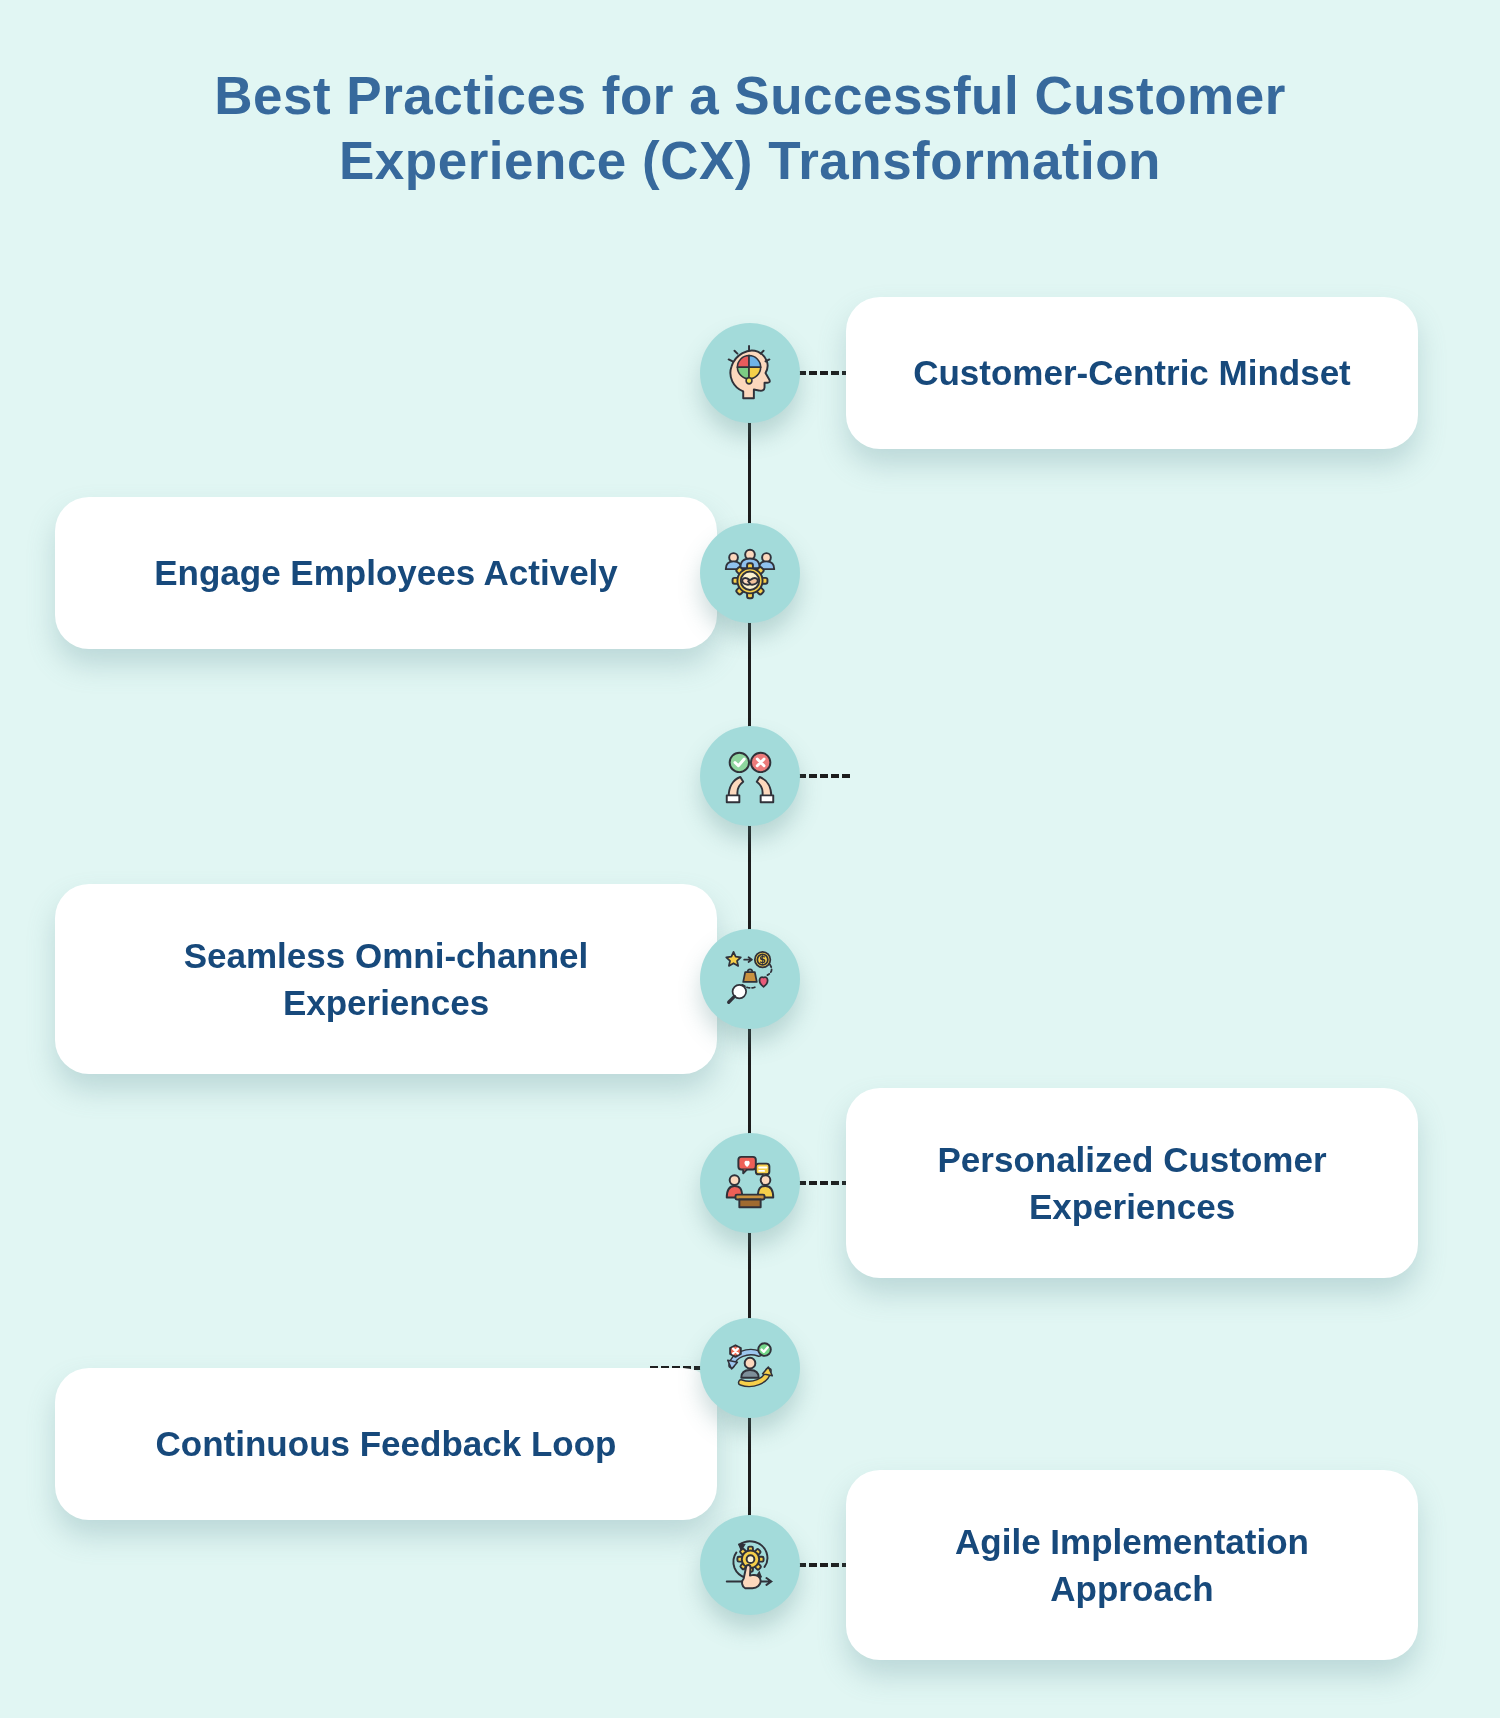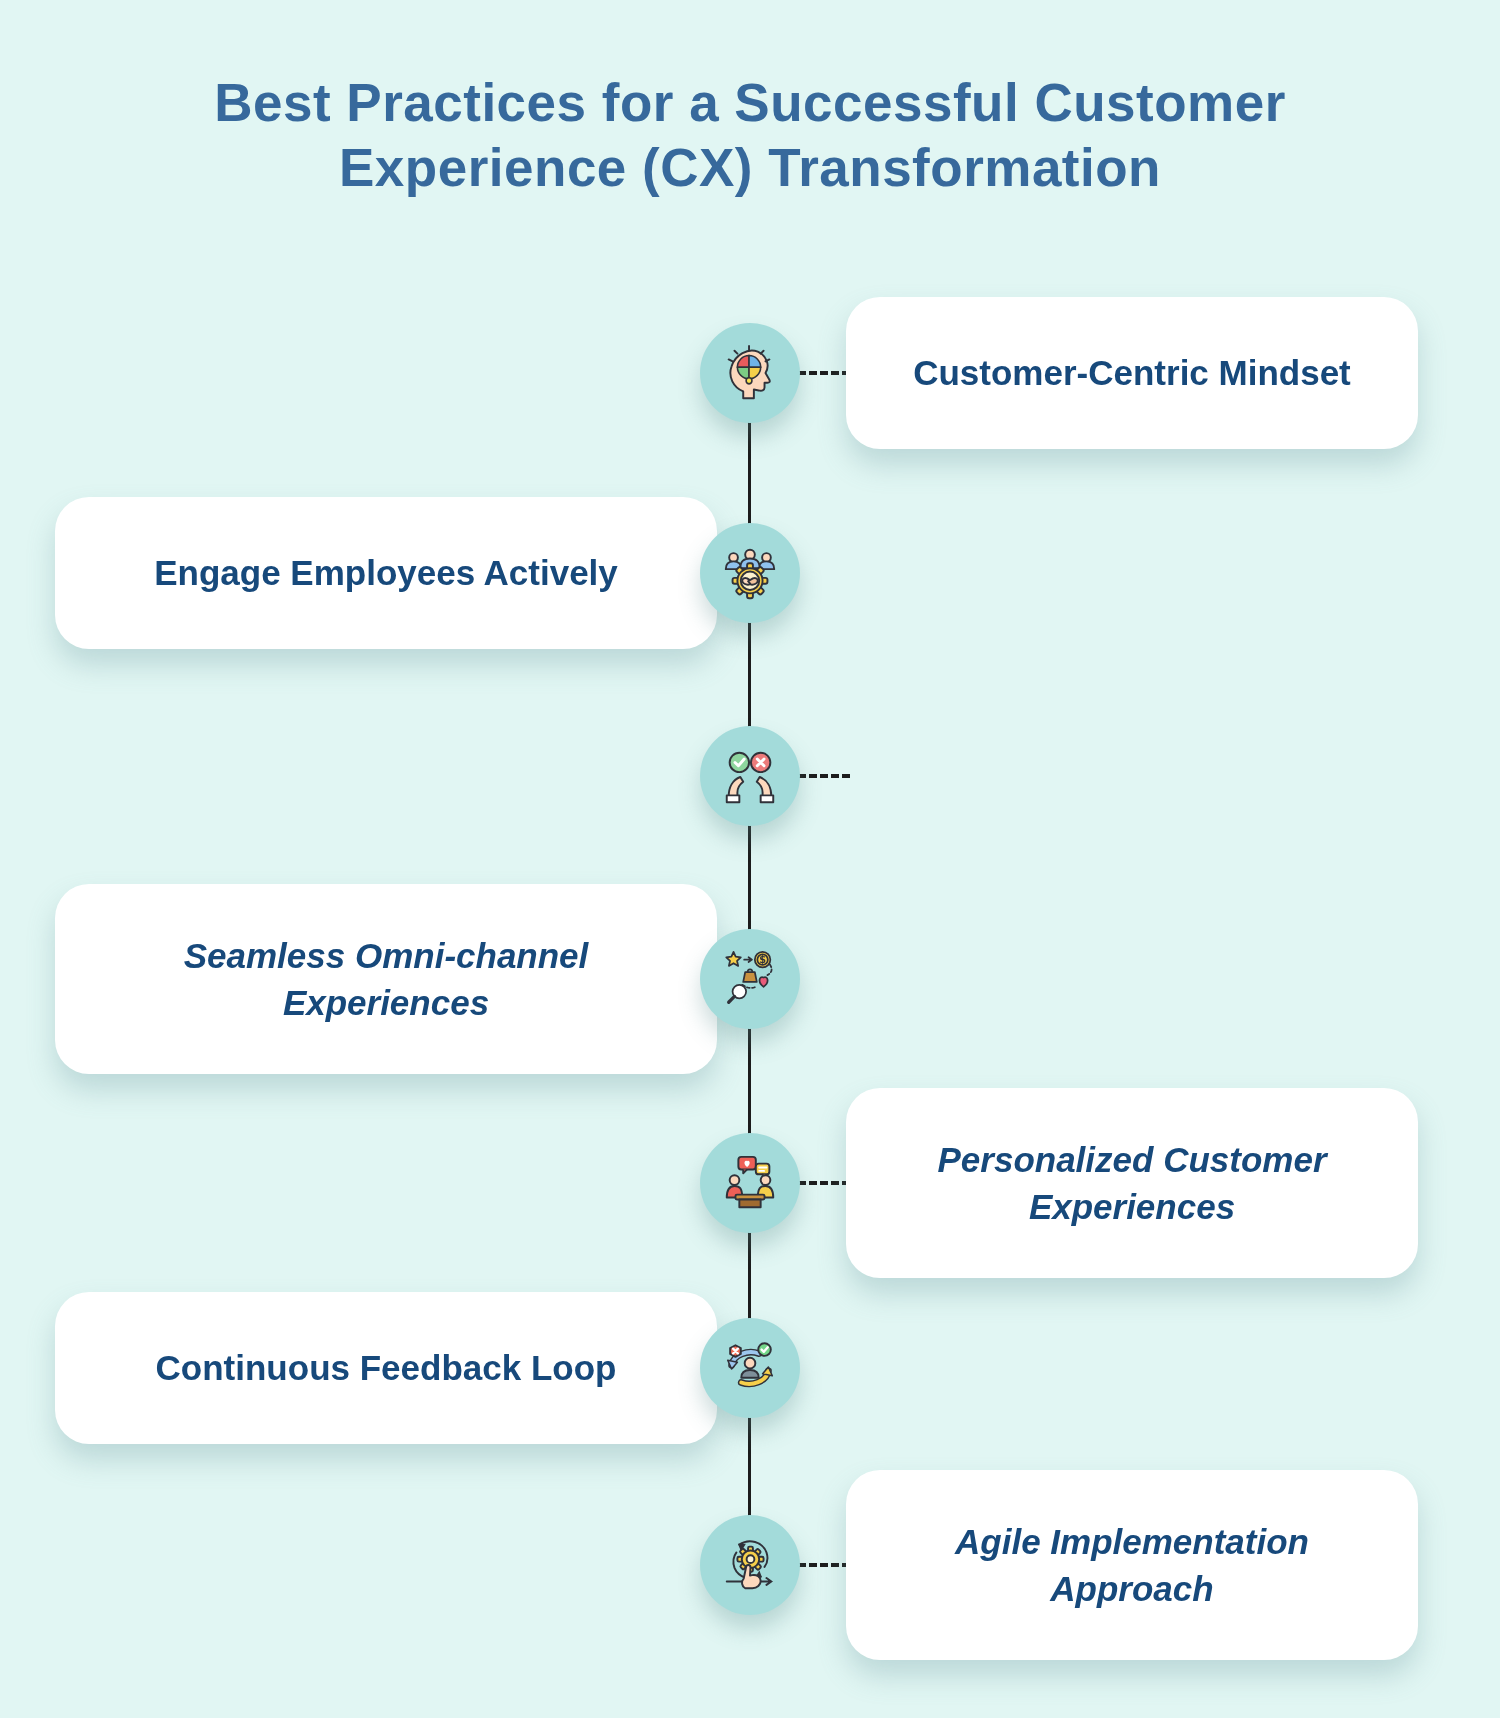--- a/index.html
+++ b/index.html
@@ -7,21 +7,21 @@
   .canvas{
     position:relative;
     width:1500px;
     height:1718px;
     background:var(--background,#e1f6f3);
     overflow:hidden;
   }
   .title{
     position:absolute;
     top:64px; left:0; right:0;
-    margin:7px auto;
+    margin:0 auto;
     max-width:1270px;
     text-align:center;
     font-size:53px;
     line-height:1.22;
     font-weight:bold;
     letter-spacing:.5px;
     color:var(--title-text,#37699c);
   }
   .vline{
     position:absolute;
@@ -61,29 +61,29 @@
     position:absolute;
     width:52px; height:0;
     border-top:4px dashed var(--line,#1c1c1c);
     z-index:1;
   }
   .connector.right{left:798px;}
   .connector.left{left:650px;}
   .card.right{left:846px; width:572px;}
   .card.left{left:55px; width:662px;}
   .h1{height:152px;}
-  .h2{height:190px;font-style:italic;}
+  .h2{height:190px;}
 
   
   .b1{top:323px;} .c1{top:297px;} .k1{top:371px;}
   .b2{top:523px;} .c2{top:497px;} .k2{top:571px;}
   .b3{top:726px;} .c3{top:700px;} .k3{top:774px;}
   .b4{top:929px;} .c4{top:884px;} .k4{top:977px;}
   .b5{top:1133px;} .c5{top:1088px;} .k5{top:1181px;}
-  .b6{top:1318px;} .c6{top:1292px;justify-content:center;} .k6{top:1366px;}
+  .b6{top:1318px;} .c6{top:1368px;justify-content:center;} .k6{top:1366px;}
   .b7{top:1515px;} .c7{top:1470px;} .k7{top:1563px;}
 </style>
 </head>
 <body>
 
 <div class="canvas">
 
   <h1 class="title">Best Practices for a Successful Customer Experience (CX) Transformation</h1>
 
   <div class="vline"></div>

